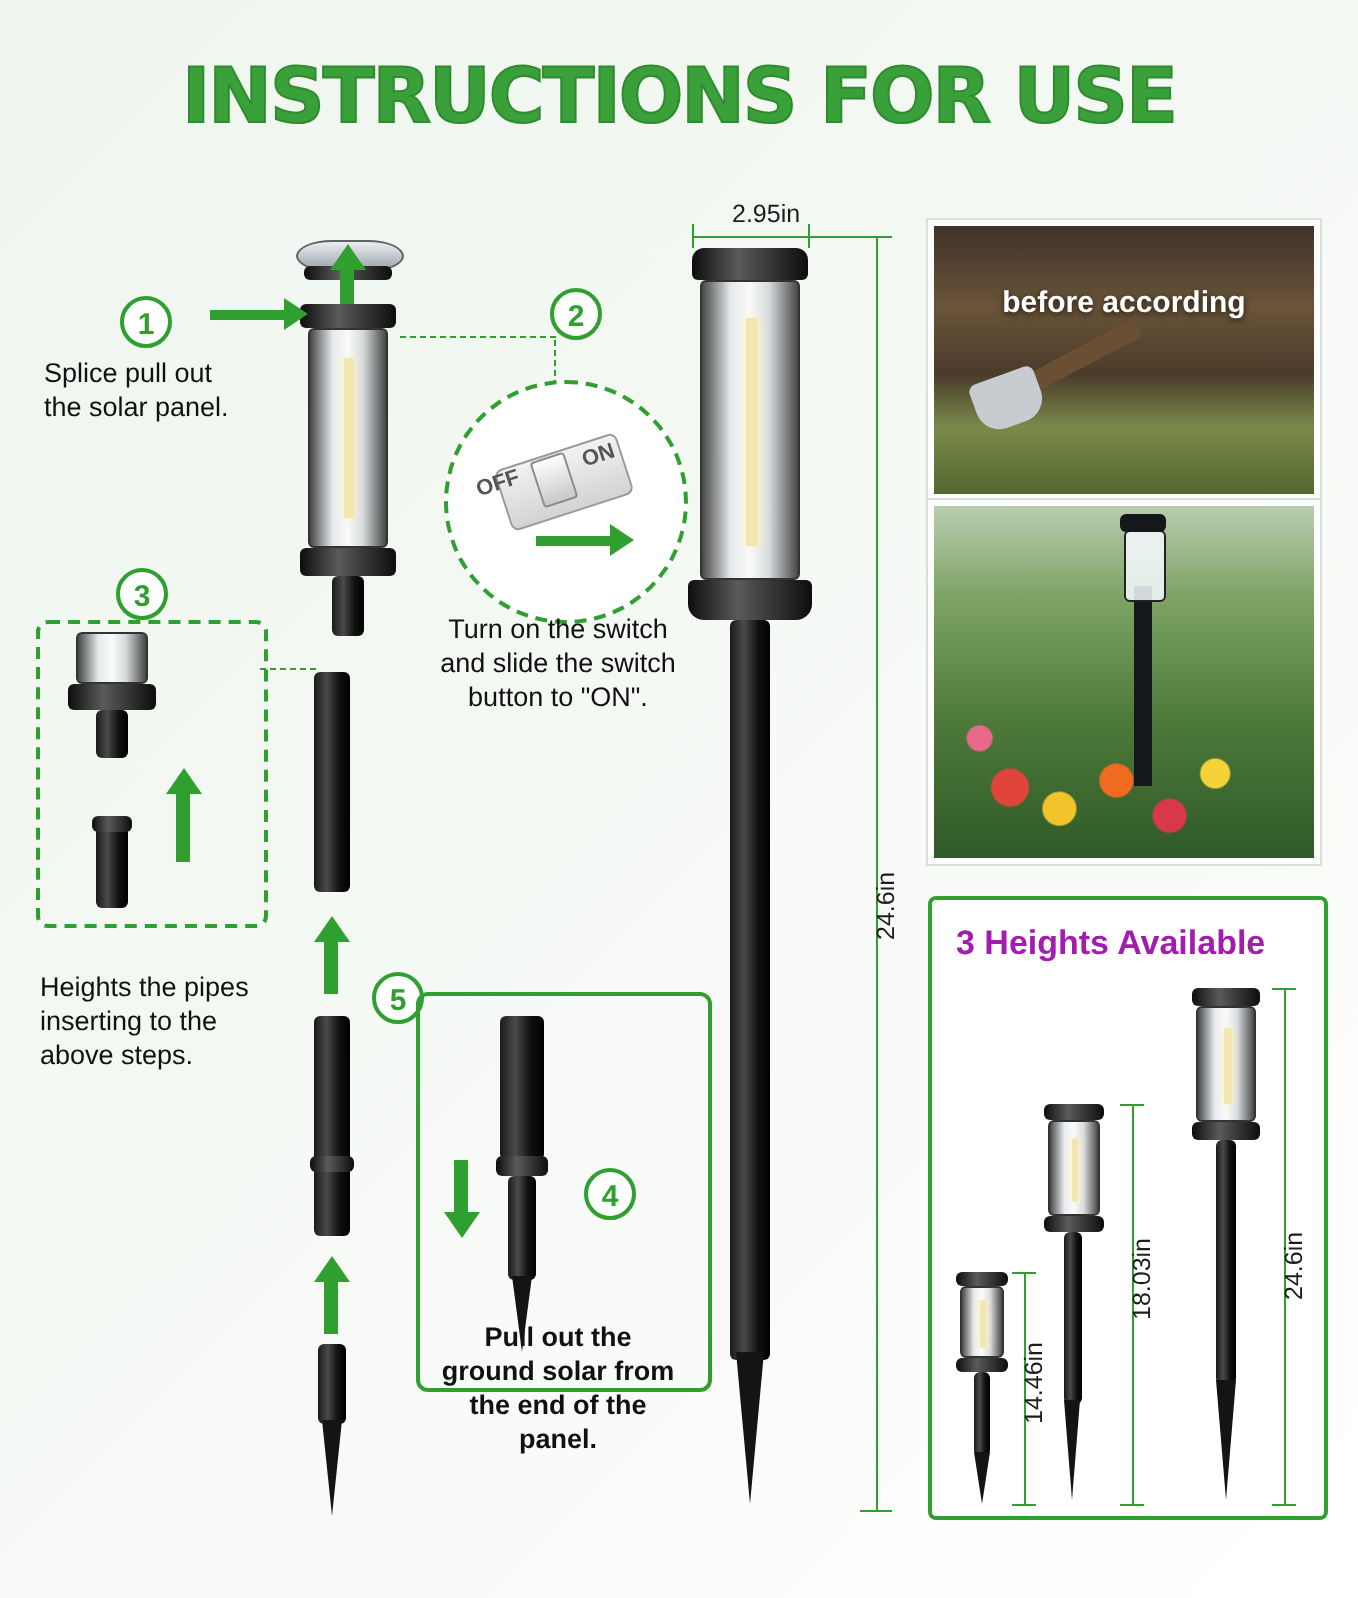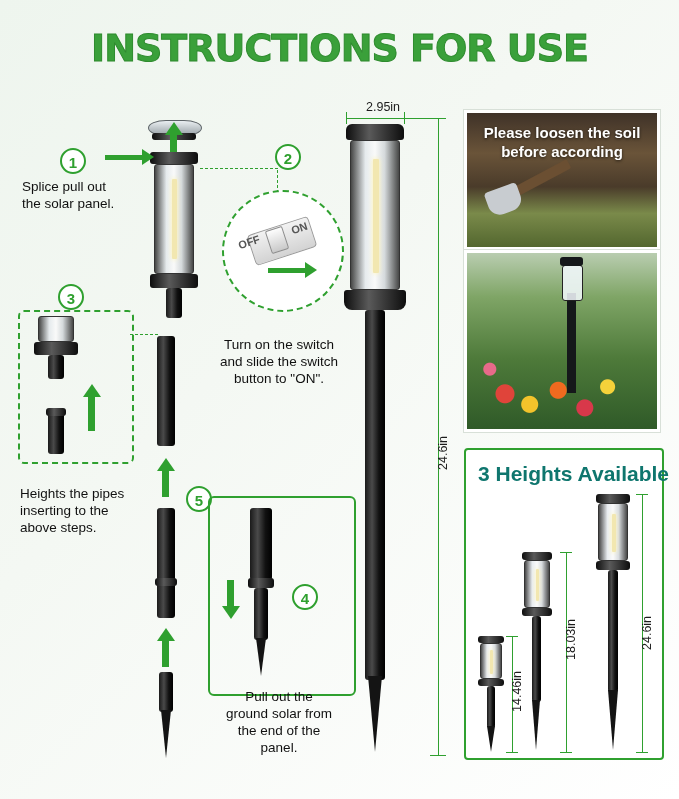--- a/index.html
+++ b/index.html
@@ -81,21 +81,21 @@
   }
   .photo-caption{
     position:absolute;color:#fff;font-weight:bold;font-size:15px;
     text-align:center;width:100%;line-height:19px;
     text-shadow:0 1px 3px rgba(0,0,0,.7);
   }
   .heights-box{
     position:absolute;border:2px solid #2fa02f;border-radius:4px;background:#fff;
   }
   .heights-title{
-    position:absolute;font-size:21px;font-weight:bold;color:#0f766e;
+    position:absolute;font-size:17px;font-weight:bold;color:#a21caf;
   }
   .dim-line{position:absolute;border-left:1.2px solid #2fa02f;}
   .dim-tick{position:absolute;border-top:1.2px solid #2fa02f;}
   .dim-label{position:absolute;font-size:12.5px;color:#1d1d1d;}
   .dim-label.vert{transform:rotate(-90deg);transform-origin:left top;white-space:nowrap;}
   .box-dash{position:absolute;border:2px dashed #2fa02f;border-radius:6px;}
   .box-solid{position:absolute;border:2px solid #2fa02f;border-radius:6px;}
   .circle-zoom{
     position:absolute;border:2px dashed #2fa02f;border-radius:50%;background:#fff;
   }
@@ -146,21 +146,21 @@
 <div class="dash-v" style="left:277px;top:170px;height:28px;"></div>
 
 <div class="circle-zoom" style="left:222px;top:190px;width:118px;height:118px;"></div>
 <div class="switch-body" style="left:250px;top:225px;width:62px;height:30px;transform:rotate(-18deg);"></div>
 <div class="switch-knob" style="left:268px;top:228px;width:16px;height:22px;transform:rotate(-18deg);"></div>
 <div class="sw-text" style="left:238px;top:236px;transform:rotate(-18deg);">OFF</div>
 <div class="sw-text" style="left:291px;top:222px;transform:rotate(-18deg);">ON</div>
 <div class="arrow-stem" style="left:268px;top:268px;width:38px;height:5px;"></div>
 <div class="arrow-right" style="left:305px;top:262px;"></div>
 
-<div class="cap center" style="left:206px;top:306px;width:146px;margin-top:30px;">
+<div class="cap center" style="left:206px;top:306px;width:146px;">
   <span>Turn on the switch</span><br>
   <span>and slide the switch</span><br>
   <span>button to "ON".</span>
 </div>
 
 <div class="num-badge" style="left:58px;top:284px;">3</div>
 <div class="box-dash" style="left:18px;top:310px;width:112px;height:150px;"></div>
 
 <div class="glass" style="left:38px;top:316px;width:36px;height:26px;"></div>
 <div class="ring" style="left:34px;top:342px;width:44px;height:13px;"></div>
@@ -194,21 +194,21 @@
 
 <div class="box-solid" style="left:208px;top:496px;width:144px;height:196px;"></div>
 <div class="pole" style="left:250px;top:508px;width:22px;height:72px;"></div>
 <div class="ring" style="left:248px;top:578px;width:26px;height:10px;"></div>
 <div class="pole" style="left:254px;top:588px;width:14px;height:52px;"></div>
 <div class="spike" style="left:256px;top:638px;border-top-width:38px;"></div>
 <div class="arrow-stem" style="left:227px;top:580px;height:26px;"></div>
 <div class="arrow-down" style="left:222px;top:606px;"></div>
 <div class="num-badge" style="left:292px;top:584px;">4</div>
 
-<div class="cap center" style="left:198px;top:688px;width:162px;">
+<div class="cap center" style="left:198px;top:660px;width:162px;font-weight:bold;">
   <span>Pull out the</span><br>
   <span>ground solar from</span><br>
   <span>the end of the</span><br>
   <span>panel.</span>
 </div>
 
 <div class="ring" style="left:346px;top:124px;width:58px;height:16px;border-radius:6px 6px 3px 3px;"></div>
 <div class="glass" style="left:350px;top:140px;width:50px;height:150px;">
   <div class="filament" style="left:22px;top:18px;width:6px;height:114px;"></div>
 </div>
@@ -221,21 +221,21 @@
 <div class="dim-line" style="left:404px;top:112px;height:12px;"></div>
 <div class="dim-label" style="left:366px;top:100px;">2.95in</div>
 
 <div class="dim-line" style="left:438px;top:118px;height:638px;"></div>
 <div class="dim-tick" style="left:430px;top:118px;width:16px;"></div>
 <div class="dim-tick" style="left:430px;top:755px;width:16px;"></div>
 <div class="dim-label vert" style="left:436px;top:470px;">24.6in</div>
 
 <div class="photo photo-soil" style="left:464px;top:110px;width:196px;height:140px;">
   <div class="photo-caption" style="top:10px;">
-    <span>Please loosen the soil</span><br>
+    <br>
     <span>before according</span>
   </div>
   <div style="position:absolute;left:36px;top:62px;width:70px;height:10px;background:#6b4f32;transform:rotate(-28deg);border-radius:2px;"></div>
   <div style="position:absolute;left:20px;top:74px;width:34px;height:26px;background:#c8ccd0;border-radius:4px 4px 12px 12px;transform:rotate(-20deg);"></div>
 </div>
 
 <div class="photo photo-garden" style="left:464px;top:250px;width:196px;height:182px;">
   <div style="position:absolute;left:100px;top:40px;width:9px;height:100px;background:#15181a;"></div>
   <div style="position:absolute;left:95px;top:12px;width:19px;height:34px;background:rgba(245,250,255,.85);border:1px solid #222;border-radius:3px;"></div>
   <div style="position:absolute;left:93px;top:4px;width:23px;height:9px;background:#15181a;border-radius:3px;"></div>

